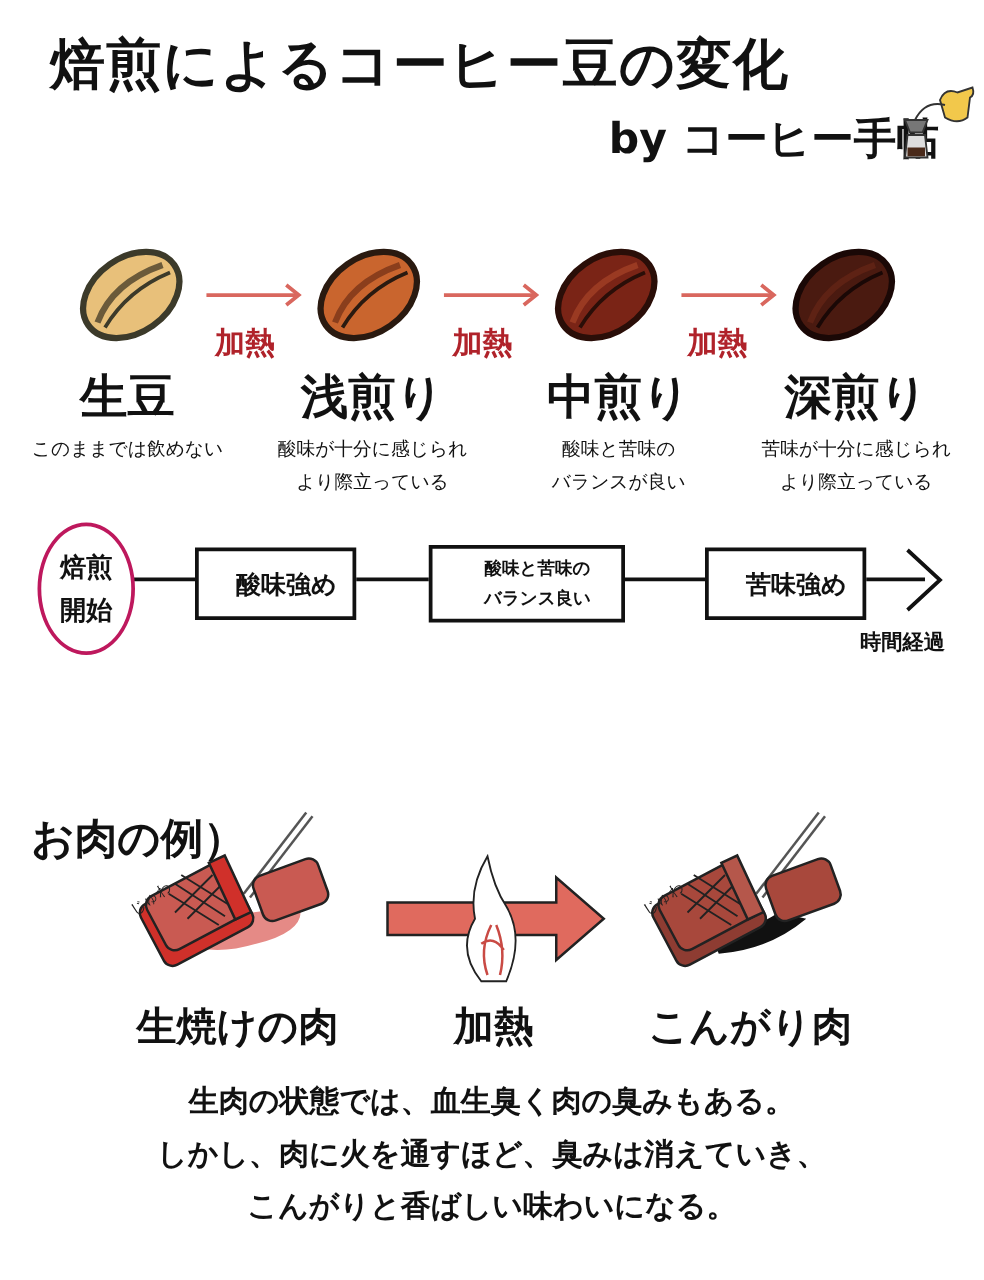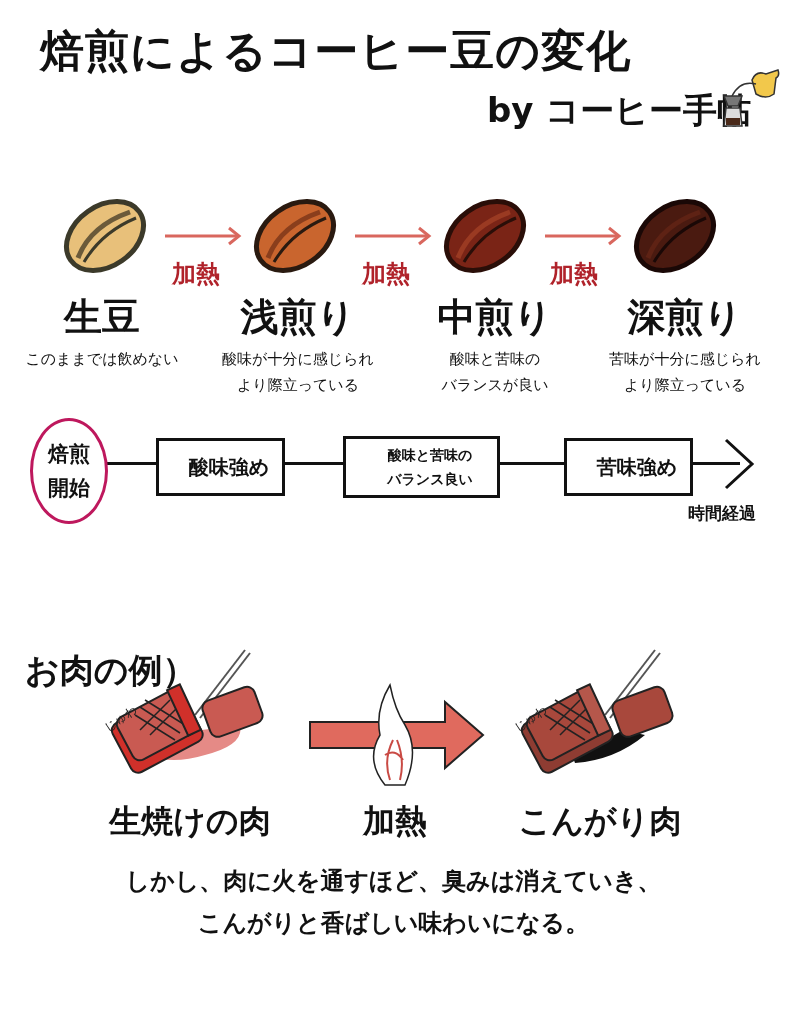--- a/index.html
+++ b/index.html
@@ -144,15 +144,16 @@
   <rect x="110" y="48" width="55" height="38" rx="8" transform="rotate(-20 137 67)" fill="#a8483c" stroke="#222" stroke-width="2"></rect>
   <rect x="82" y="40" width="14" height="50" transform="rotate(-25 89 65)" fill="#b5574b" stroke="#222" stroke-width="2"></rect>
   <text x="4" y="80" font-size="12" fill="#222" transform="rotate(-35 20 70)" font-family="DejaVu Sans, sans-serif">じゅわ</text>
 </svg>
 
 <div class="abs meat-label" style="left:100px;top:800px;width:180px;">生焼けの肉</div>
 <div class="abs meat-label" style="left:355px;top:800px;width:80px;">加熱</div>
 <div class="abs meat-label" style="left:510px;top:800px;width:180px;">こんがり肉</div>
 
 <div class="abs summary" style="top:860px;">
+  <div>生肉の状態では、血生臭く肉の臭みもある。</div>
   <div>しかし、肉に火を通すほど、臭みは消えていき、</div>
   <div>こんがりと香ばしい味わいになる。</div>
 </div>
 
 </body></html>

